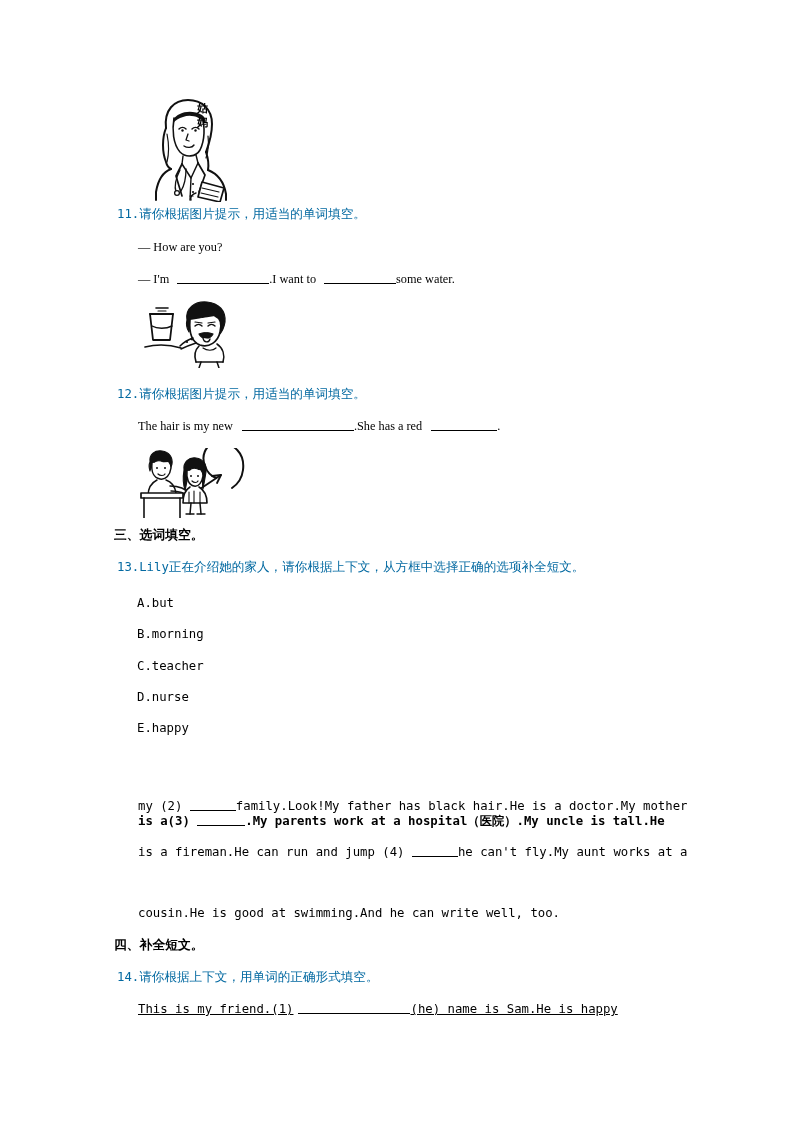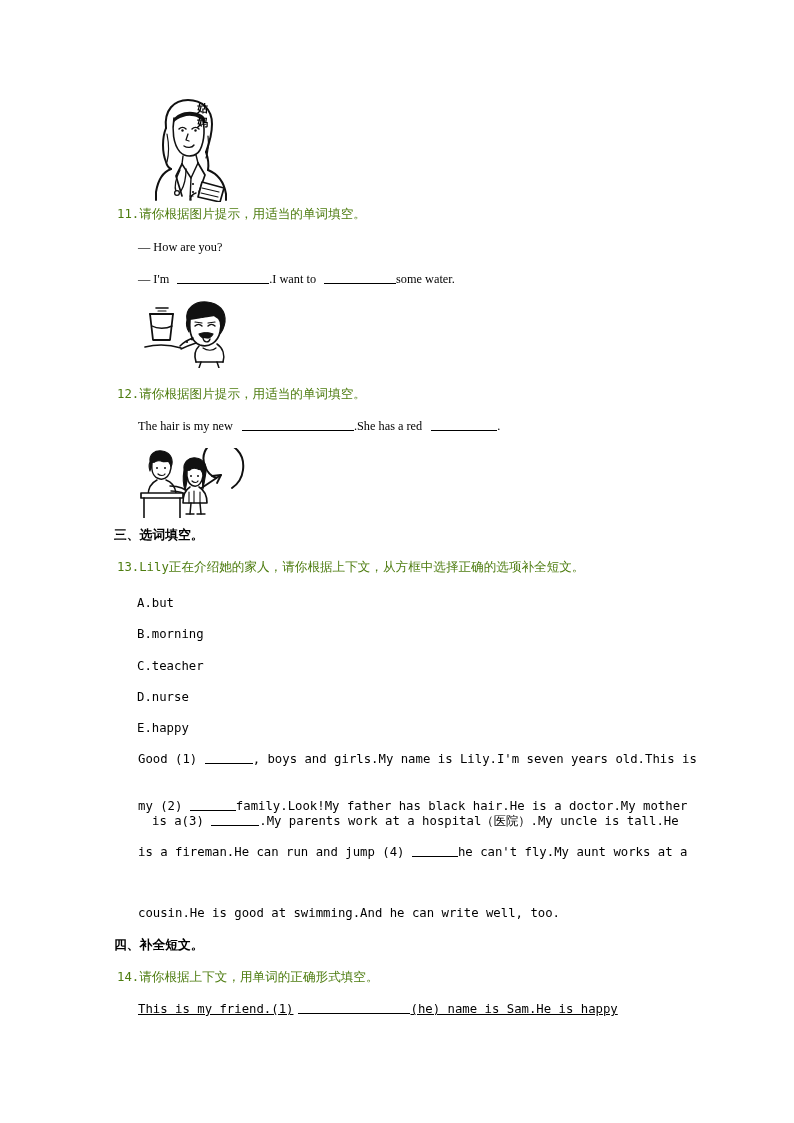--- a/index.html
+++ b/index.html
@@ -30,21 +30,21 @@
     font-size: 12.3px;
     letter-spacing: 0px;
     white-space: nowrap;
     color: #000;
   }
 
   .cn {
     position: absolute;
     font-family: "DejaVu Sans", "Liberation Sans", sans-serif;
     font-size: 12.6px;
-    color: #4d7c0f;
+    color: #0369a1;
     white-space: nowrap;
   }
   .cn .num {
     font-family: "DejaVu Sans Mono", "Liberation Mono", monospace;
     font-size: 12.3px;
   }
   .cn .en {
     font-family: "DejaVu Sans Mono", "Liberation Mono", monospace;
     font-size: 12.3px;
   }
@@ -248,29 +248,26 @@
   <div class="cn" style="left:117px; top:559px;">
     <span class="num">13.</span><span class="en">Lily</span><span>正在介绍她的家人，请你根据上下文，从方框中选择正确的选项补全短文。</span>
   </div>
 
   <div class="opt" style="left:137px; top:596px;">A.but</div>
   <div class="opt" style="left:137px; top:627px;">B.morning</div>
   <div class="opt" style="left:137px; top:659px;">C.teacher</div>
   <div class="opt" style="left:137px; top:690px;">D.nurse</div>
   <div class="opt" style="left:137px; top:721px;">E.happy</div>
 
-  <div class="pline" style="left:138px; top:751px;">
-    <span>Good (1) </span><span class="blank" style="width:48px;"></span><span>, boys and girls.My name is Lily.I'm seven years old.This is</span>
-  </div>
 
   <div class="pline" style="left:138px; top:798px;">
     <span>my (2) </span><span class="blank" style="width:46px;"></span><span>family.Look!My father has black hair.He is a doctor.My mother</span>
   </div>
 
-  <div class="pline" style="left:152px; top:813px;">
+  <div class="pline" style="left:138px; top:813px;font-weight:bold;">
     <span>is a(3) </span><span class="blank" style="width:48px;"></span><span>.My parents work at a hospital（医院）.My uncle is tall.He</span>
   </div>
 
   <div class="pline" style="left:138px; top:844px;">
     <span>is a fireman.He can run and jump (4) </span><span class="blank" style="width:46px;"></span><span>he can't fly.My aunt works at a</span>
   </div>
 
 
   <div class="pline" style="left:138px; top:906px;">cousin.He is good at swimming.And he can write well, too.</div>
 

